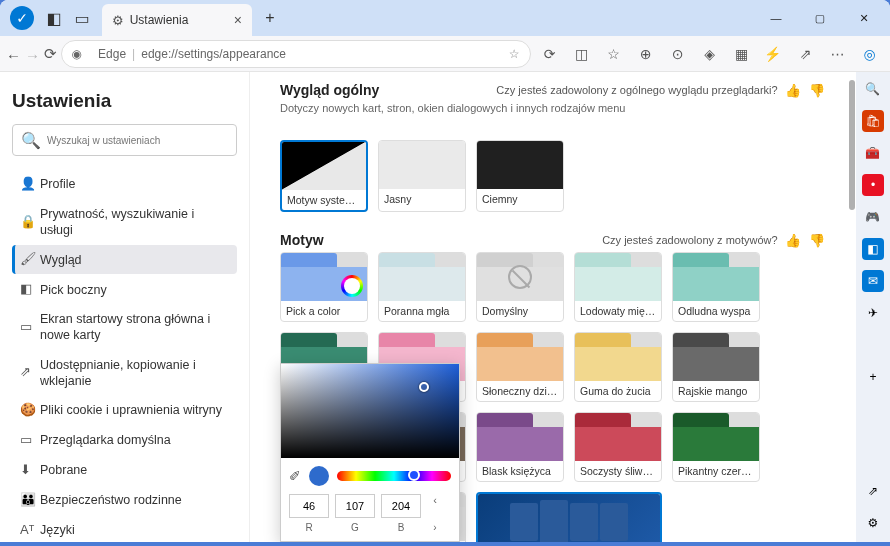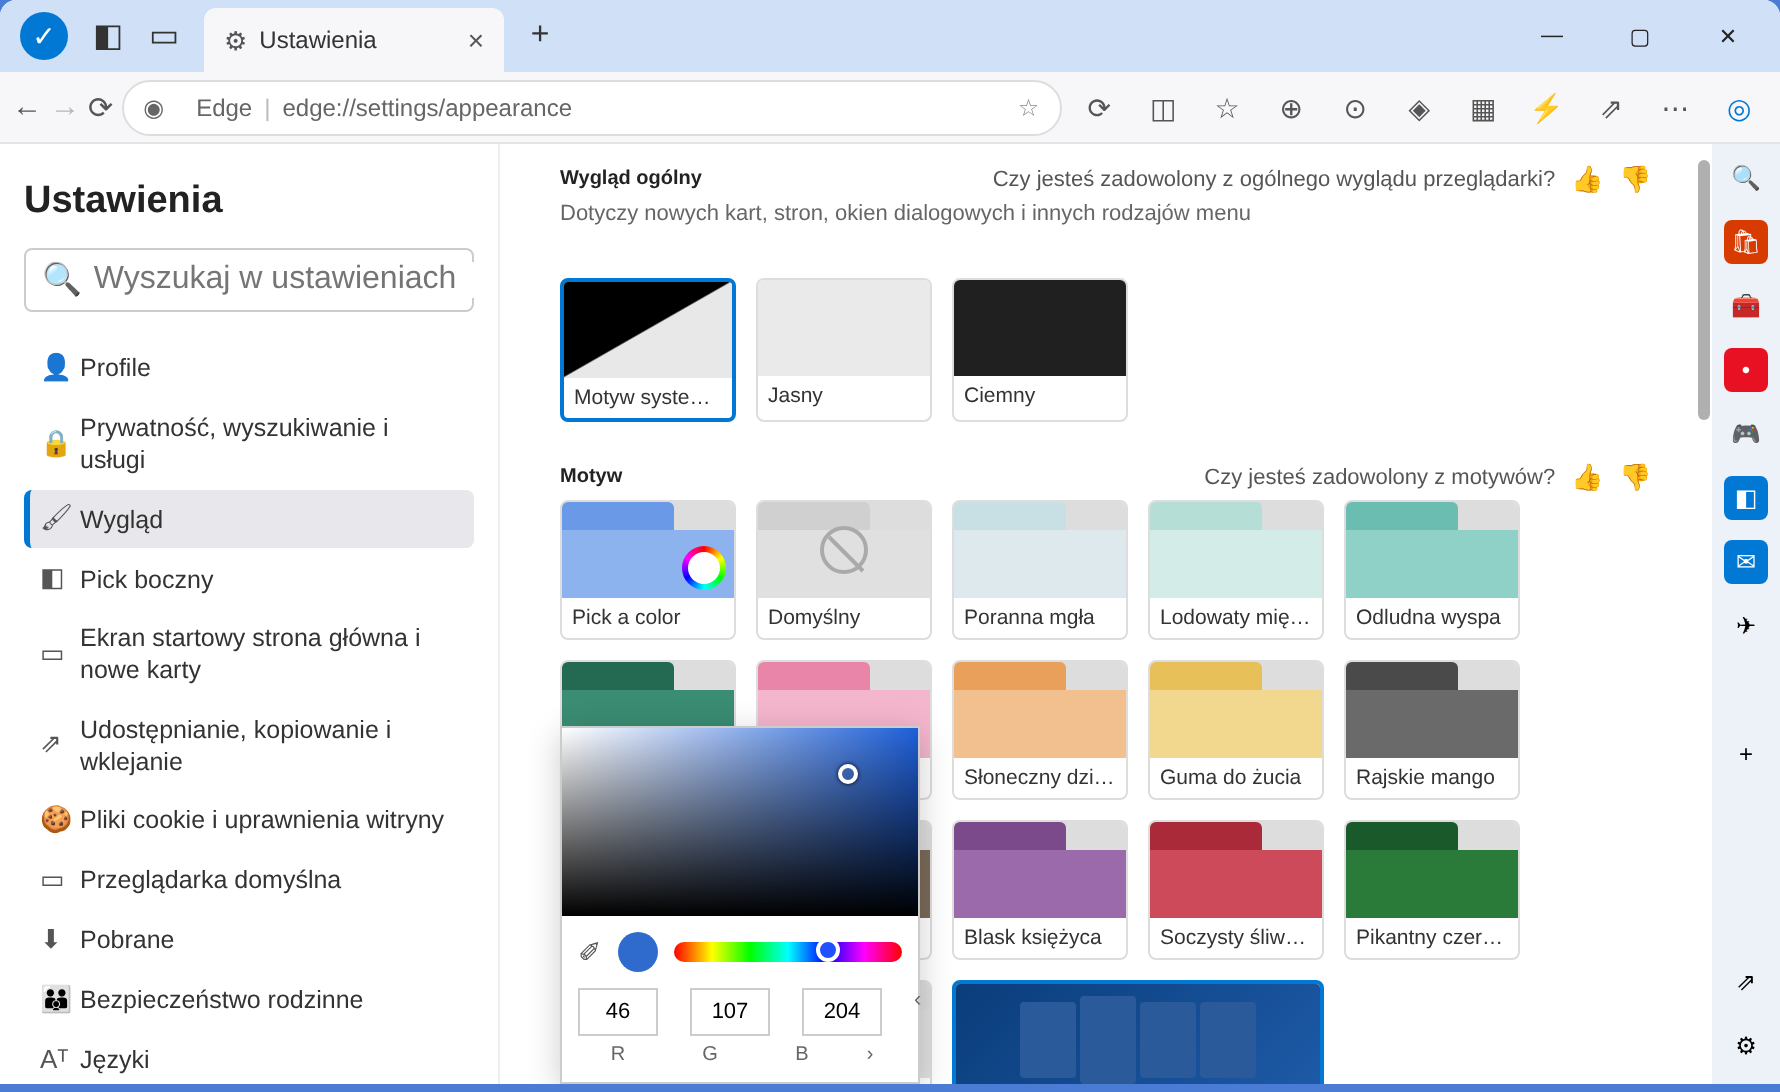--- a/index.html
+++ b/index.html
@@ -18,27 +18,27 @@
 .nav-btn{width:30px;height:30px;display:flex;align-items:center;justify-content:center;color:#555;font-size:15px;border-radius:4px}
 .omnibox{flex:0 0 470px;height:28px;background:#fff;border:1px solid #ddd;border-radius:14px;display:flex;align-items:center;padding:0 10px;font-size:12px;color:#666}
 .omnibox .sep{margin:0 6px;color:#bbb}
 .omnibox .star{margin-left:auto;color:#888}
 .tool-icons{margin-left:auto;display:flex;gap:2px}
 .tool-icons div{width:30px;height:30px;display:flex;align-items:center;justify-content:center;color:#555;font-size:14px;border-radius:4px}
 .content{flex:1;display:flex;overflow:hidden;background:#fff}
 .sidebar{width:250px;padding:18px 12px;border-right:1px solid #eee;overflow-y:auto}
 .sidebar h1{font-size:19px;font-weight:600;margin-bottom:12px;color:#222}
 .search{height:32px;border:1px solid #ccc;border-radius:4px;display:flex;align-items:center;padding:0 8px;margin-bottom:14px}
-.search input{border:none;outline:none;font-size:16px;flex:1;margin-left:6px;color:#701a75}
+.search input{border:none;outline:none;font-size:10px;flex:1;margin-left:6px;color:#701a75}
 .nav-item{display:flex;align-items:center;padding:6px 8px;font-size:12.5px;color:#333;border-radius:4px;margin-bottom:1px;line-height:1.3}
 .nav-item.active{background:#e8e8ec;border-left:3px solid #0078d4;padding-left:5px}
 .nav-item .ni{width:20px;font-size:13px;color:#555;flex-shrink:0}
 .main{flex:1;overflow-y:auto;padding:10px 30px 20px;position:relative}
 .sect-head{display:flex;align-items:center;margin-bottom:4px}
-.sect-head h2{font-size:10px;font-weight:600;color:#222}
+.sect-head h2{font-size:14px;font-weight:600;color:#222}
 .sect-head .q{margin-left:auto;font-size:11px;color:#555}
 .sect-head .thumb{margin-left:8px;font-size:13px;color:#555}
 .sub{font-size:11px;color:#666;margin-bottom:26px}
 .tiles{display:flex;flex-wrap:wrap;gap:10px;margin-bottom:20px}
 .tile{width:88px;border:1px solid #ddd;border-radius:4px;overflow:hidden;background:#fff}
 .tile.sel{border:2px solid #0078d4}
 .tile .prev{height:48px;background:#ddd;position:relative}
 .tile .lbl{font-size:10.5px;padding:4px 5px;color:#333;white-space:nowrap;overflow:hidden;text-overflow:ellipsis}
 .sys-prev{background:linear-gradient(to bottom right,#000 49%,#e8e8e8 50%)!important}
 .light-prev{background:#eaeaea!important}
@@ -56,21 +56,21 @@
 .discover .prev div{width:28px;height:38px;background:#2a5a9a;border-radius:2px}
 .discover .lbl{background:#0078d4;color:#fff;text-align:center;padding:6px}
 .color-picker{position:absolute;top:291px;left:30px;width:180px;background:#fff;border:1px solid #ccc;box-shadow:0 4px 16px rgba(0,0,0,.2);z-index:50}
 .grad{height:94px;background:linear-gradient(to bottom,transparent,#000),linear-gradient(to right,#fff,#1e5fd8);position:relative}
 .grad .cursor{position:absolute;top:18px;right:30px;width:10px;height:10px;border:2px solid #fff;border-radius:50%;box-shadow:0 0 2px #000}
 .hue-row{display:flex;align-items:center;padding:8px;gap:8px}
 .dropper{font-size:14px;color:#555}
 .cur-color{width:20px;height:20px;border-radius:50%;background:#2e6bcc}
 .hue{flex:1;height:10px;background:linear-gradient(to right,red,yellow,lime,cyan,blue,magenta,red);border-radius:5px;position:relative}
 .hue .h{position:absolute;top:-2px;left:62%;width:12px;height:12px;background:#2050ff;border:2px solid #fff;border-radius:50%}
-.rgb-row{display:flex;gap:16px;padding:0 8px 4px}
+.rgb-row{display:flex;gap:6px;padding:0 8px 4px}
 .rgb-row input{width:40px;height:24px;border:1px solid #ccc;text-align:center;font-size:11px}
 .rgb-lbl{display:flex;gap:6px;padding:0 8px 8px}
 .rgb-lbl span{width:40px;text-align:center;font-size:10px;color:#666}
 .rgb-lbl .more{width:16px}
 .right-rail{width:34px;background:#edf1f8;display:flex;flex-direction:column;align-items:center;padding-top:6px;gap:10px}
 .right-rail div{width:22px;height:22px;border-radius:4px;display:flex;align-items:center;justify-content:center;font-size:12px}
 .scrollbar{position:absolute;right:0;top:0;width:10px;height:100%}
 .sb-thumb{position:absolute;right:1px;top:8px;width:6px;height:130px;background:#b0b0b0;border-radius:3px}
 </style>
 </head>
@@ -211,32 +211,32 @@
           <div class="tile">
             <div class="prev theme-prev">
               <div class="fold" style="background: rgb(106, 153, 232);"></div>
               <div class="body" style="background: rgb(141, 179, 239);"></div>
               <div class="picker-ring"></div>
             </div>
             <div class="lbl">Pick a color</div>
           </div>
           <div class="tile">
             <div class="prev theme-prev">
+              <div class="fold" style="background: rgb(200, 223, 228);"></div>
+              <div class="body" style="background: rgb(221, 233, 236);"></div>
+            </div>
+            <div class="lbl">Poranna mgła</div>
+          </div>
+          <div class="tile">
+            <div class="prev theme-prev">
               <div class="fold" style="background: rgb(208, 208, 208);"></div>
               <div class="body" style="background: rgb(224, 224, 224);"></div>
               <div class="no-sym"></div>
             </div>
             <div class="lbl">Domyślny</div>
-          </div>
-          <div class="tile">
-            <div class="prev theme-prev">
-              <div class="fold" style="background: rgb(200, 223, 228);"></div>
-              <div class="body" style="background: rgb(221, 233, 236);"></div>
-            </div>
-            <div class="lbl">Poranna mgła</div>
           </div>
           <div class="tile">
             <div class="prev theme-prev">
               <div class="fold" style="background: rgb(180, 222, 214);"></div>
               <div class="body" style="background: rgb(211, 236, 231);"></div>
             </div>
             <div class="lbl">Lodowaty miętowy</div>
           </div>
           <div class="tile">
             <div class="prev theme-prev">

